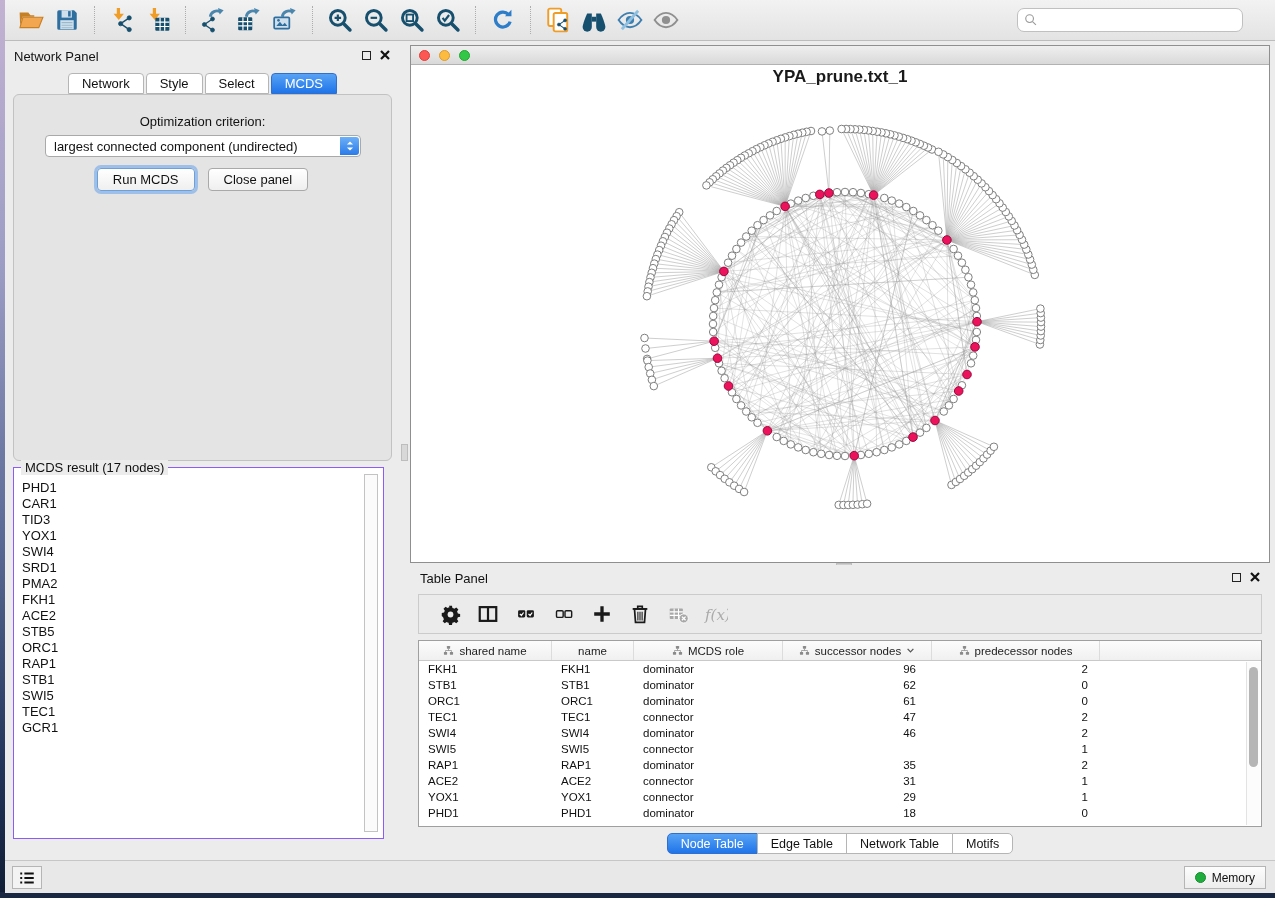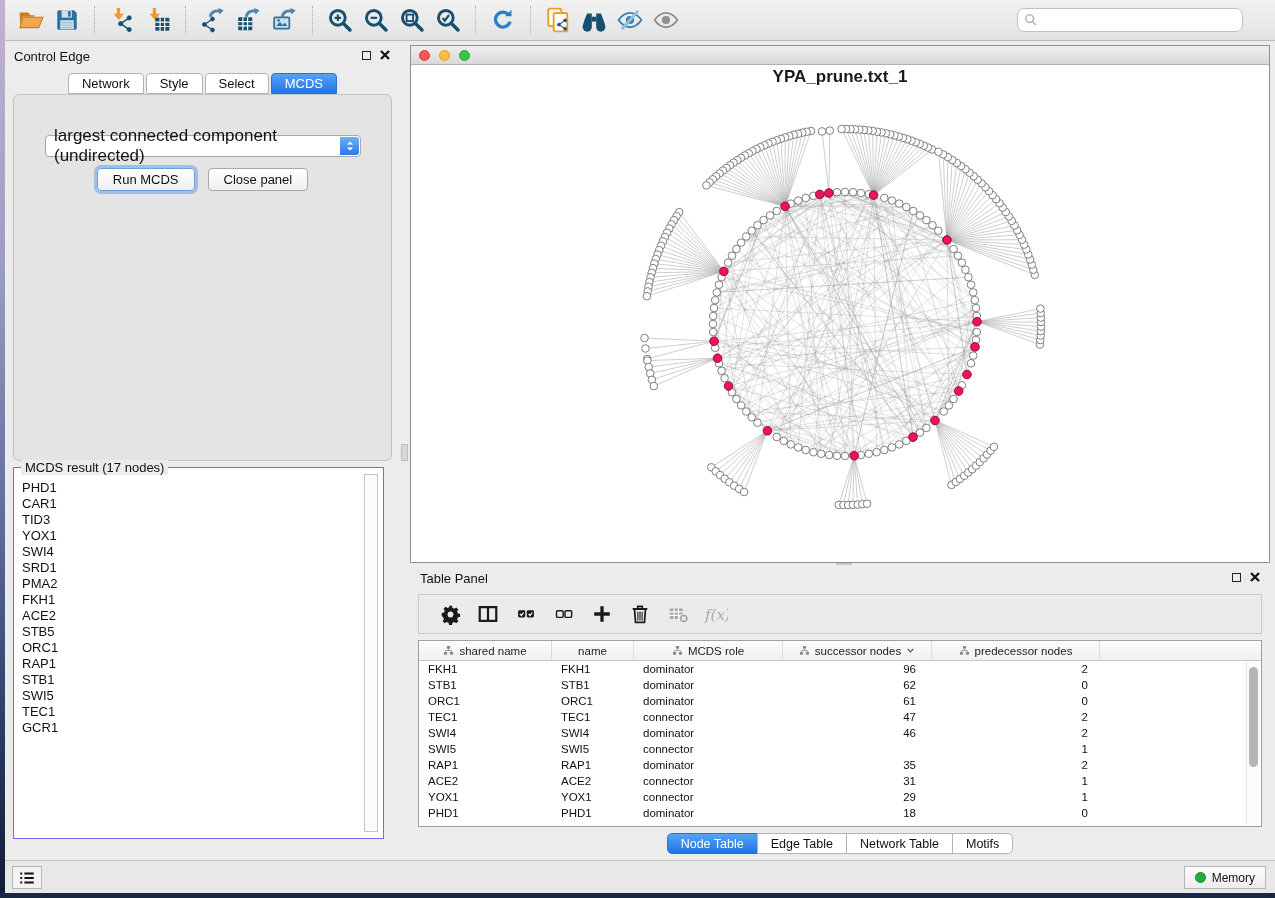--- a/index.html
+++ b/index.html
@@ -30,21 +30,21 @@
   .panel-ctls { position:absolute; right:10px; top:5px; display:flex; gap:9px; align-items:center; }
   .float-box { width:9px; height:9px; border:1.5px solid #222; display:inline-block; }
   .cp-tabs { position:absolute; left:13px; top:73px; width:379px; display:flex; justify-content:center; }
   .cp-tab { height:21px; line-height:20px; padding:0 13px; font-size:13px; background:#fff;
     border:1px solid #b5b5b5; border-radius:4px 4px 0 0; margin:0 1px; color:#111; }
   .cp-tab.active { background:linear-gradient(#58a3f5,#1f74e8); color:#fff; border-color:#2f6fd0; }
   .cp-content { position:absolute; left:13px; top:94px; width:379px; height:367px;
     background:#e4e4e4; border:1px solid #c2c2c2; border-radius:6px; }
   .cp-opt-label { text-align:center; margin-top:19px; font-size:13px; color:#111; }
   .cp-select { position:absolute; left:31px; top:40px; width:316px; height:22px; background:#fff;
-    border:1px solid #a9a9a9; border-radius:4px; font-size:17px; display:flex; align-items:center;
+    border:1px solid #a9a9a9; border-radius:4px; font-size:13px; display:flex; align-items:center;
     padding-left:8px; color:#111; }
   .cp-select .stepper { position:absolute; right:1px; top:1px; bottom:1px; width:19px; border-radius:0 3px 3px 0;
     background:linear-gradient(#6db0f7,#2a7ae9); display:flex; align-items:center; justify-content:center; }
   .cp-buttons { position:absolute; top:73px; left:0; right:0; display:flex; justify-content:center; gap:13px; }
   .btn { height:23px; line-height:21px; padding:0 15px; background:linear-gradient(#ffffff,#efefef);
     border:1px solid #a9a9a9; border-radius:4px; font-size:13px; color:#111; }
   .btn.focused { box-shadow:0 0 0 3px rgba(100,160,235,.55); border-color:#6f9fd8; }
   .mcds-group { position:absolute; left:13px; top:467px; width:371px; height:372px;
     border:1px solid #8b5cf6; background:#fff; }
   .mcds-legend { position:absolute; top:-8px; left:7px; background:#ececec; padding:0 4px; font-size:13px; color:#111; }
@@ -297,37 +297,38 @@
         <svg width="14" height="14" viewBox="0 0 20 20">
           <circle cx="8" cy="8" r="5.5" fill="none" stroke="#9a9a9a" stroke-width="1.6"></circle>
           <path d="M12.2 12.2L17 17" stroke="#9a9a9a" stroke-width="1.6"></path>
         </svg>
       </span>
     <input placeholder="" style="">
   </div>
 </div>
 
 <div class="cp-header">
-  <span class="panel-title">Control Edge</span>
+  <span class="panel-title">Network Panel</span>
   <span class="panel-ctls">
     <span class="float-box"></span>
     <span style="display:flex;">
         <svg width="10" height="10" viewBox="0 0 10 10">
           <path d="M1 1l8 8M9 1l-8 8" stroke="#111" stroke-width="2.2"></path>
         </svg>
       </span>
   </span>
 </div>
 <div class="cp-tabs">
     <div class="cp-tab">Network</div>
     <div class="cp-tab">Style</div>
     <div class="cp-tab">Select</div>
     <div class="cp-tab active">MCDS</div>
   </div>
 <div class="cp-content">
+  <div class="cp-opt-label">Optimization criterion:</div>
   <div class="cp-select">
     <span>largest connected component (undirected)</span>
     <span class="stepper">
         <svg width="14" height="14" viewBox="0 0 16 16">
           <path d="M4.5 6.3L8 2.8l3.5 3.5z" fill="#fff"></path>
           <path d="M4.5 9.7L8 13.2l3.5-3.5z" fill="#fff"></path>
         </svg>
       </span>
   </div>
   <div class="cp-buttons">

